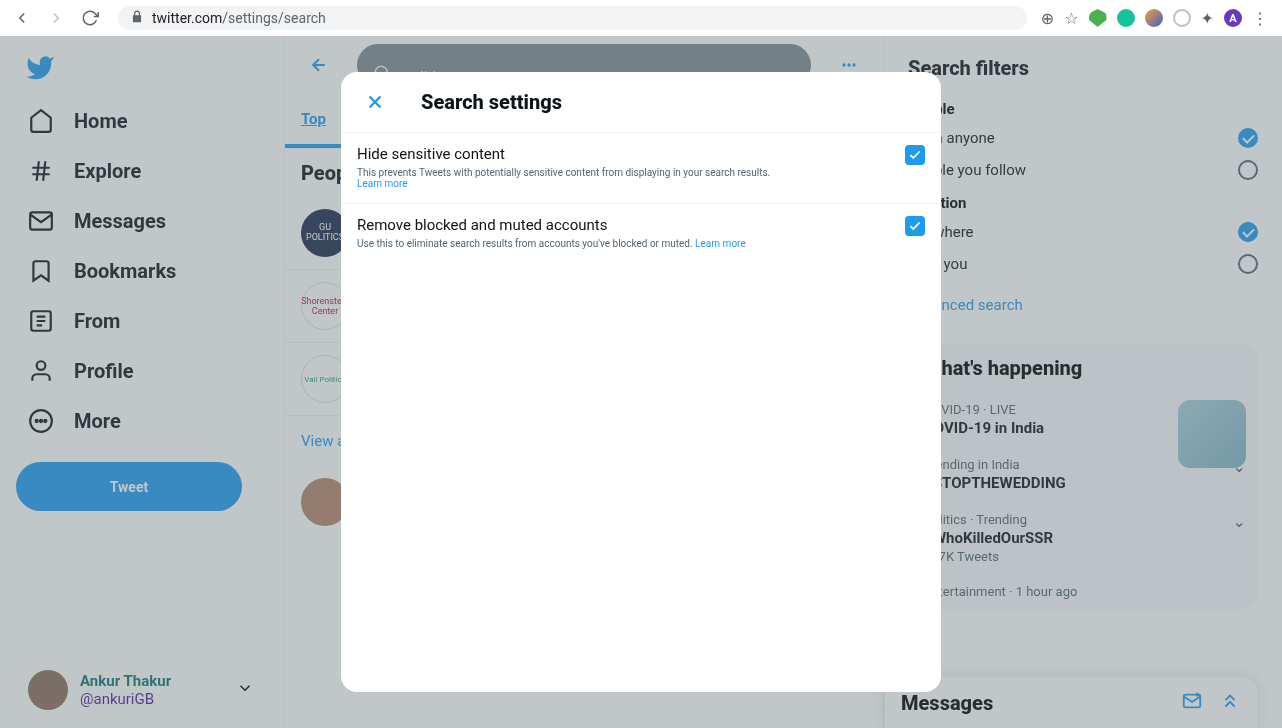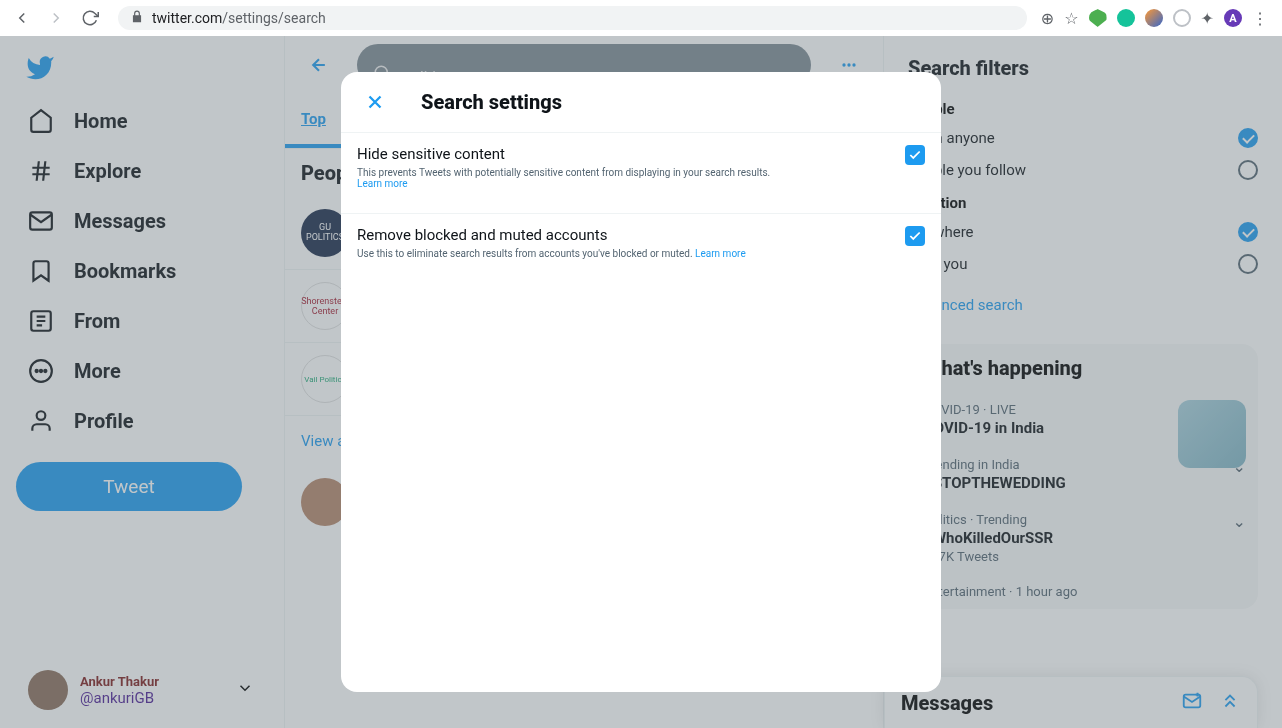--- a/index.html
+++ b/index.html
@@ -15,24 +15,24 @@
 .ext-icons { display: flex; align-items: center; gap: 10px; padding-right: 6px; }
 .ext-icon { width: 18px; height: 18px; border-radius: 50%; display: inline-block; }
 .ext-a { background: #673ab7; color: #fff; display: flex; align-items: center; justify-content: center; font-size: 11px; font-weight: 700; }
 
 
 .app { display: flex; height: 692px; position: relative; }
 .sidebar { width: 284px; padding: 8px 0 0 16px; }
 .logo { width: 48px; height: 48px; display: flex; align-items: center; justify-content: center; margin-bottom: 4px; }
 .nav-item { display: flex; align-items: center; gap: 20px; padding: 12px 12px; border-radius: 9999px; font-size: 20px; font-weight: 700; color: #0f1419; width: fit-content; }
 .nav-item svg { width: 26px; height: 26px; }
-.tweet-btn { width: 226px; height: 49px; background: #1d9bf0; border: none; border-radius: 9999px; color: #fff; font-size: 19px; font-weight: 400; margin-top: 16px; text-align: center; }
+.tweet-btn { width: 226px; height: 49px; background: #1d9bf0; border: none; border-radius: 9999px; color: #fff; font-size: 14px; font-weight: 700; margin-top: 16px; text-align: center; }
 .user-pill { position: absolute; bottom: 10px; left: 16px; display: flex; align-items: center; gap: 12px; padding: 8px 12px; border-radius: 9999px; width: 250px; }
 .user-pill .avatar { width: 40px; height: 40px; border-radius: 50%; background: #8a6d5a; }
-.user-pill .name { font-weight: 700; font-size: 13px; color: #7f1d1d; }
+.user-pill .name { font-weight: 700; font-size: 15px; color: #0f766e; }
 .user-pill .handle { font-size: 15px; color: #4c1d95; }
 .chevron { margin-left: auto; }
 
 .main { width: 600px; border-left: 1px solid #eff3f4; border-right: 1px solid #eff3f4; }
 .main-header { display: flex; align-items: center; gap: 20px; padding: 8px 16px; }
 .back-btn { width: 36px; height: 36px; border: none; background: none; display: flex; align-items: center; justify-content: center; color: #1d9bf0; border-radius: 50%; }
 .search-box { flex: 1; height: 42px; background: #7d8a93; border-radius: 9999px; display: flex; align-items: flex-end; padding: 0 16px; gap: 12px; color: #eee; font-size: 15px; }
 .more-btn { width: 36px; height: 36px; border: none; background: none; display: flex; align-items: center; justify-content: center; color: #1d9bf0; border-radius: 50%; }
 .tabs { display: flex; border-bottom: 1px solid #eff3f4; }
 .tab { padding: 16px; font-size: 15px; font-weight: 700; color: #536471; text-decoration: underline; }
@@ -65,21 +65,21 @@
 .messages-bar { position: absolute; bottom: 0; right: 24px; width: 374px; height: 52px; background: #fff; border: 1px solid #eff3f4; border-bottom: none; border-radius: 16px 16px 0 0; display: flex; align-items: center; padding: 0 16px; box-shadow: 0 0 15px rgba(0,0,0,0.1); }
 .messages-bar .title { font-size: 20px; font-weight: 800; }
 .messages-bar .icons { margin-left: auto; display: flex; gap: 16px; color: #1d9bf0; }
 
 
 .overlay { position: absolute; inset: 36px 0 0 0; background: rgba(100,112,120,0.4); display: flex; align-items: flex-start; justify-content: center; }
 .modal { width: 600px; background: #fff; border-radius: 16px; margin-top: 36px; overflow: hidden; min-height: 620px; }
 .modal-header { display: flex; align-items: center; gap: 28px; padding: 12px 16px; border-bottom: 1px solid #eff3f4; }
 .modal-close { width: 36px; height: 36px; border: none; background: none; color: #1d9bf0; display: flex; align-items: center; justify-content: center; border-radius: 50%; }
 .modal-title { font-size: 20px; font-weight: 800; color: #0f1419; }
-.setting { padding: 12px 16px 24px; border-bottom: 1px solid #eff3f4; position: relative; }
+.setting { padding: 12px 16px 14px; border-bottom: 1px solid #eff3f4; position: relative; }
 .setting-title { font-size: 15px; color: #0f1419; }
 .setting-desc { font-size: 10px; color: #536471; padding-top: 4px; }
 .setting-desc a, .learn { color: #1d9bf0; text-decoration: none; }
 .checkbox { position: absolute; right: 16px; top: 12px; width: 20px; height: 20px; background: #1d9bf0; border-radius: 4px; display: flex; align-items: center; justify-content: center; }
 .checkbox svg { width: 14px; height: 14px; }
 </style>
 </head>
 <body>
 
 <div class="browser-bar">
@@ -152,33 +152,33 @@
       </div>
     <div class="nav-item">
         <svg viewBox="0 0 24 24" fill="none" stroke="currentColor" stroke-width="2">
           <rect x="3" y="3" width="18" height="18" rx="2"></rect>
           <path d="M8 8h8M8 12h8M8 16h5"></path>
         </svg>
         <span>From</span>
       </div>
     <div class="nav-item">
         <svg viewBox="0 0 24 24" fill="none" stroke="currentColor" stroke-width="2">
+          <path d="M20 21v-2a4 4 0 0 0-4-4H8a4 4 0 0 0-4 4v2"></path>
+          <circle cx="12" cy="7" r="4"></circle>
+        </svg>
+        <span>Profile</span>
+      </div>
+    <div class="nav-item">
+        <svg viewBox="0 0 24 24" fill="none" stroke="currentColor" stroke-width="2">
           <circle cx="12" cy="12" r="10"></circle>
           <circle cx="8" cy="12" r="1" fill="currentColor"></circle>
           <circle cx="12" cy="12" r="1" fill="currentColor"></circle>
           <circle cx="16" cy="12" r="1" fill="currentColor"></circle>
         </svg>
         <span>More</span>
-      </div>
-    <div class="nav-item">
-        <svg viewBox="0 0 24 24" fill="none" stroke="currentColor" stroke-width="2">
-          <path d="M20 21v-2a4 4 0 0 0-4-4H8a4 4 0 0 0-4 4v2"></path>
-          <circle cx="12" cy="7" r="4"></circle>
-        </svg>
-        <span>Profile</span>
       </div>
     <button class="tweet-btn">Tweet</button>
 
     <div class="user-pill">
       <div class="avatar"></div>
       <div>
         <div class="name">Ankur Thakur</div>
         <div class="handle">@ankuriGB</div>
       </div>
       <span class="chevron"><svg viewBox="0 0 24 24" width="18" height="18" fill="none" stroke="currentColor" stroke-width="2">

